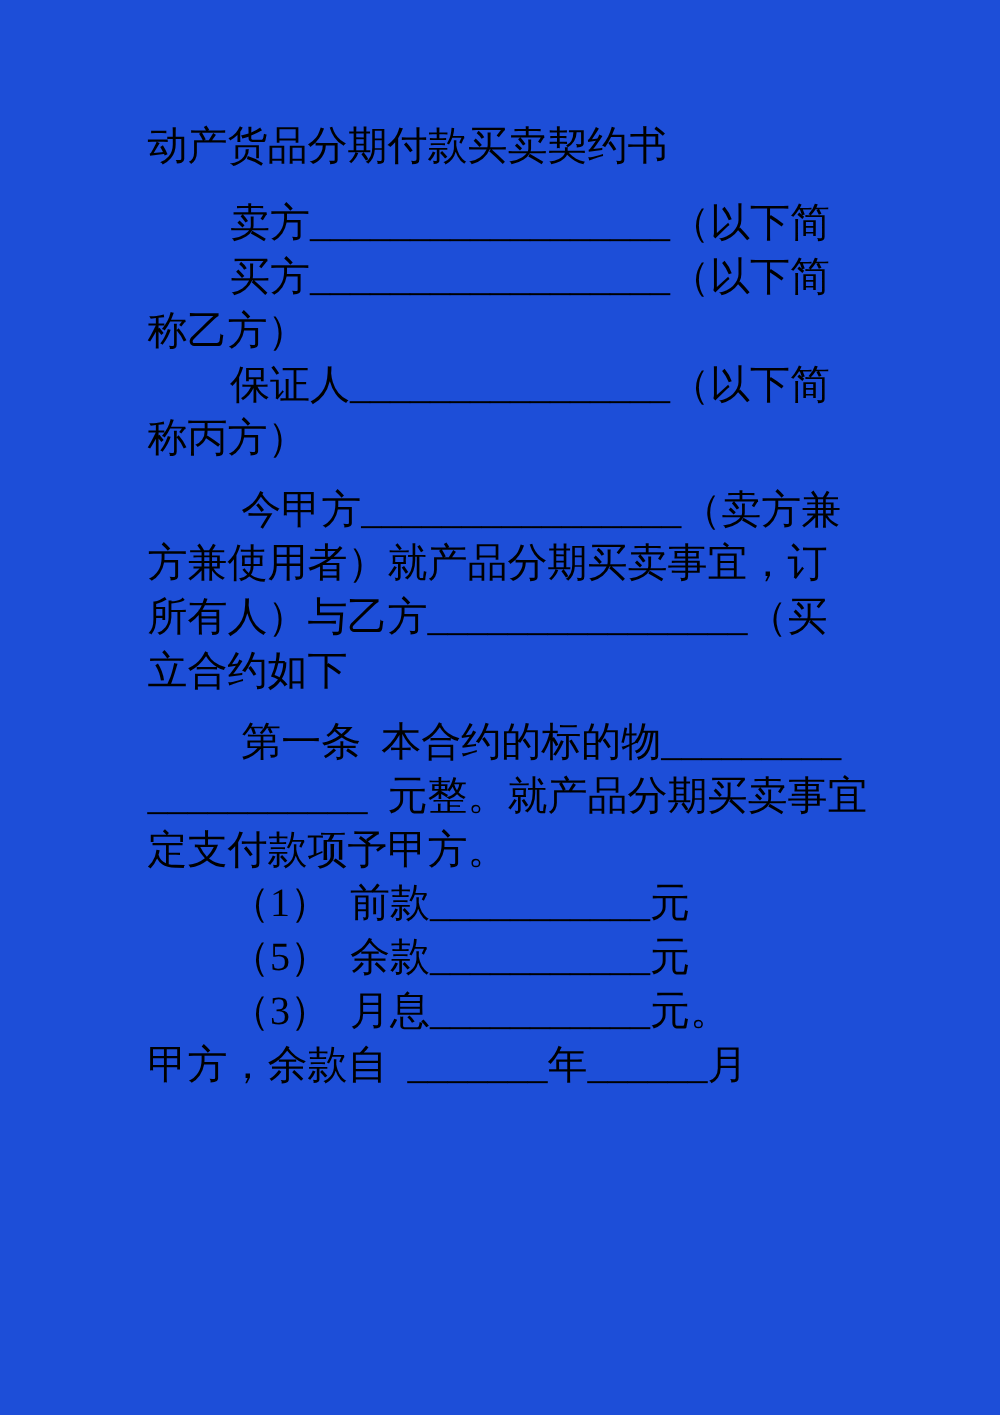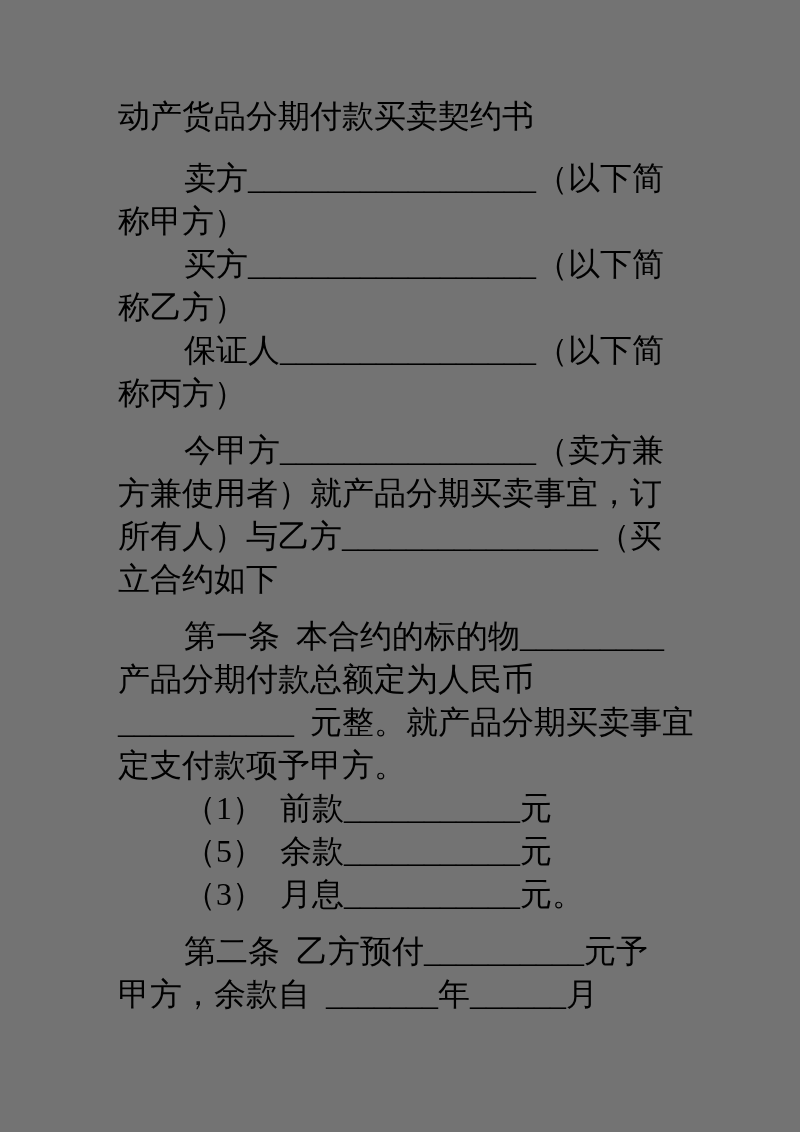--- a/index.html
+++ b/index.html
@@ -5,64 +5,62 @@
   html, body {
     margin: 0;
     padding: 0;
     background: #ffffff;
   }
   .page {
     position: relative;
     box-sizing: border-box;
     width: 800px;
     height: 1132px;
-    background: #737373;
+    background: #1d4ed8;
     padding: 95px 118px 0 118px;
     font-family: "Liberation Serif", "DejaVu Serif", serif;
     font-size: 32px;
     line-height: 43px;
     color: #000000;
     overflow: hidden;
   }
   .title-line {
     white-space: pre;
     margin-bottom: 19px;
   }
   .line {
     white-space: pre;
   }
   .indent {
     padding-left: 66px;
   }
   .gap {
     margin-top: 14px;
+    text-align: center;
   }
 </style>
 </head>
 <body>
 
 <div class="page">
   <div class="title-line">动产货品分期付款买卖契约书</div>
 
   <div class="line indent">卖方__________________（以下简</div>
-  <div class="line">称甲方）</div>
   <div class="line indent">买方__________________（以下简</div>
   <div class="line">称乙方）</div>
   <div class="line indent">保证人________________（以下简</div>
   <div class="line">称丙方）</div>
 
   <div class="line indent gap">今甲方________________（卖方兼</div>
   <div class="line">方兼使用者）就产品分期买卖事宜，订</div>
   <div class="line">所有人）与乙方________________（买</div>
   <div class="line">立合约如下</div>
 
   <div class="line indent gap">第一条  本合约的标的物_________</div>
-  <div class="line">产品分期付款总额定为人民币</div>
   <div class="line">___________  元整。就产品分期买卖事宜</div>
   <div class="line">定支付款项予甲方。</div>
 
   <div class="line indent">（1）  前款___________元</div>
   <div class="line indent">（5）  余款___________元</div>
   <div class="line indent">（3）  月息___________元。</div>
 
-  <div class="line indent gap">第二条  乙方预付__________元予</div>
   <div class="line">甲方，余款自  _______年______月</div>
 </div>
 
 </body></html>

